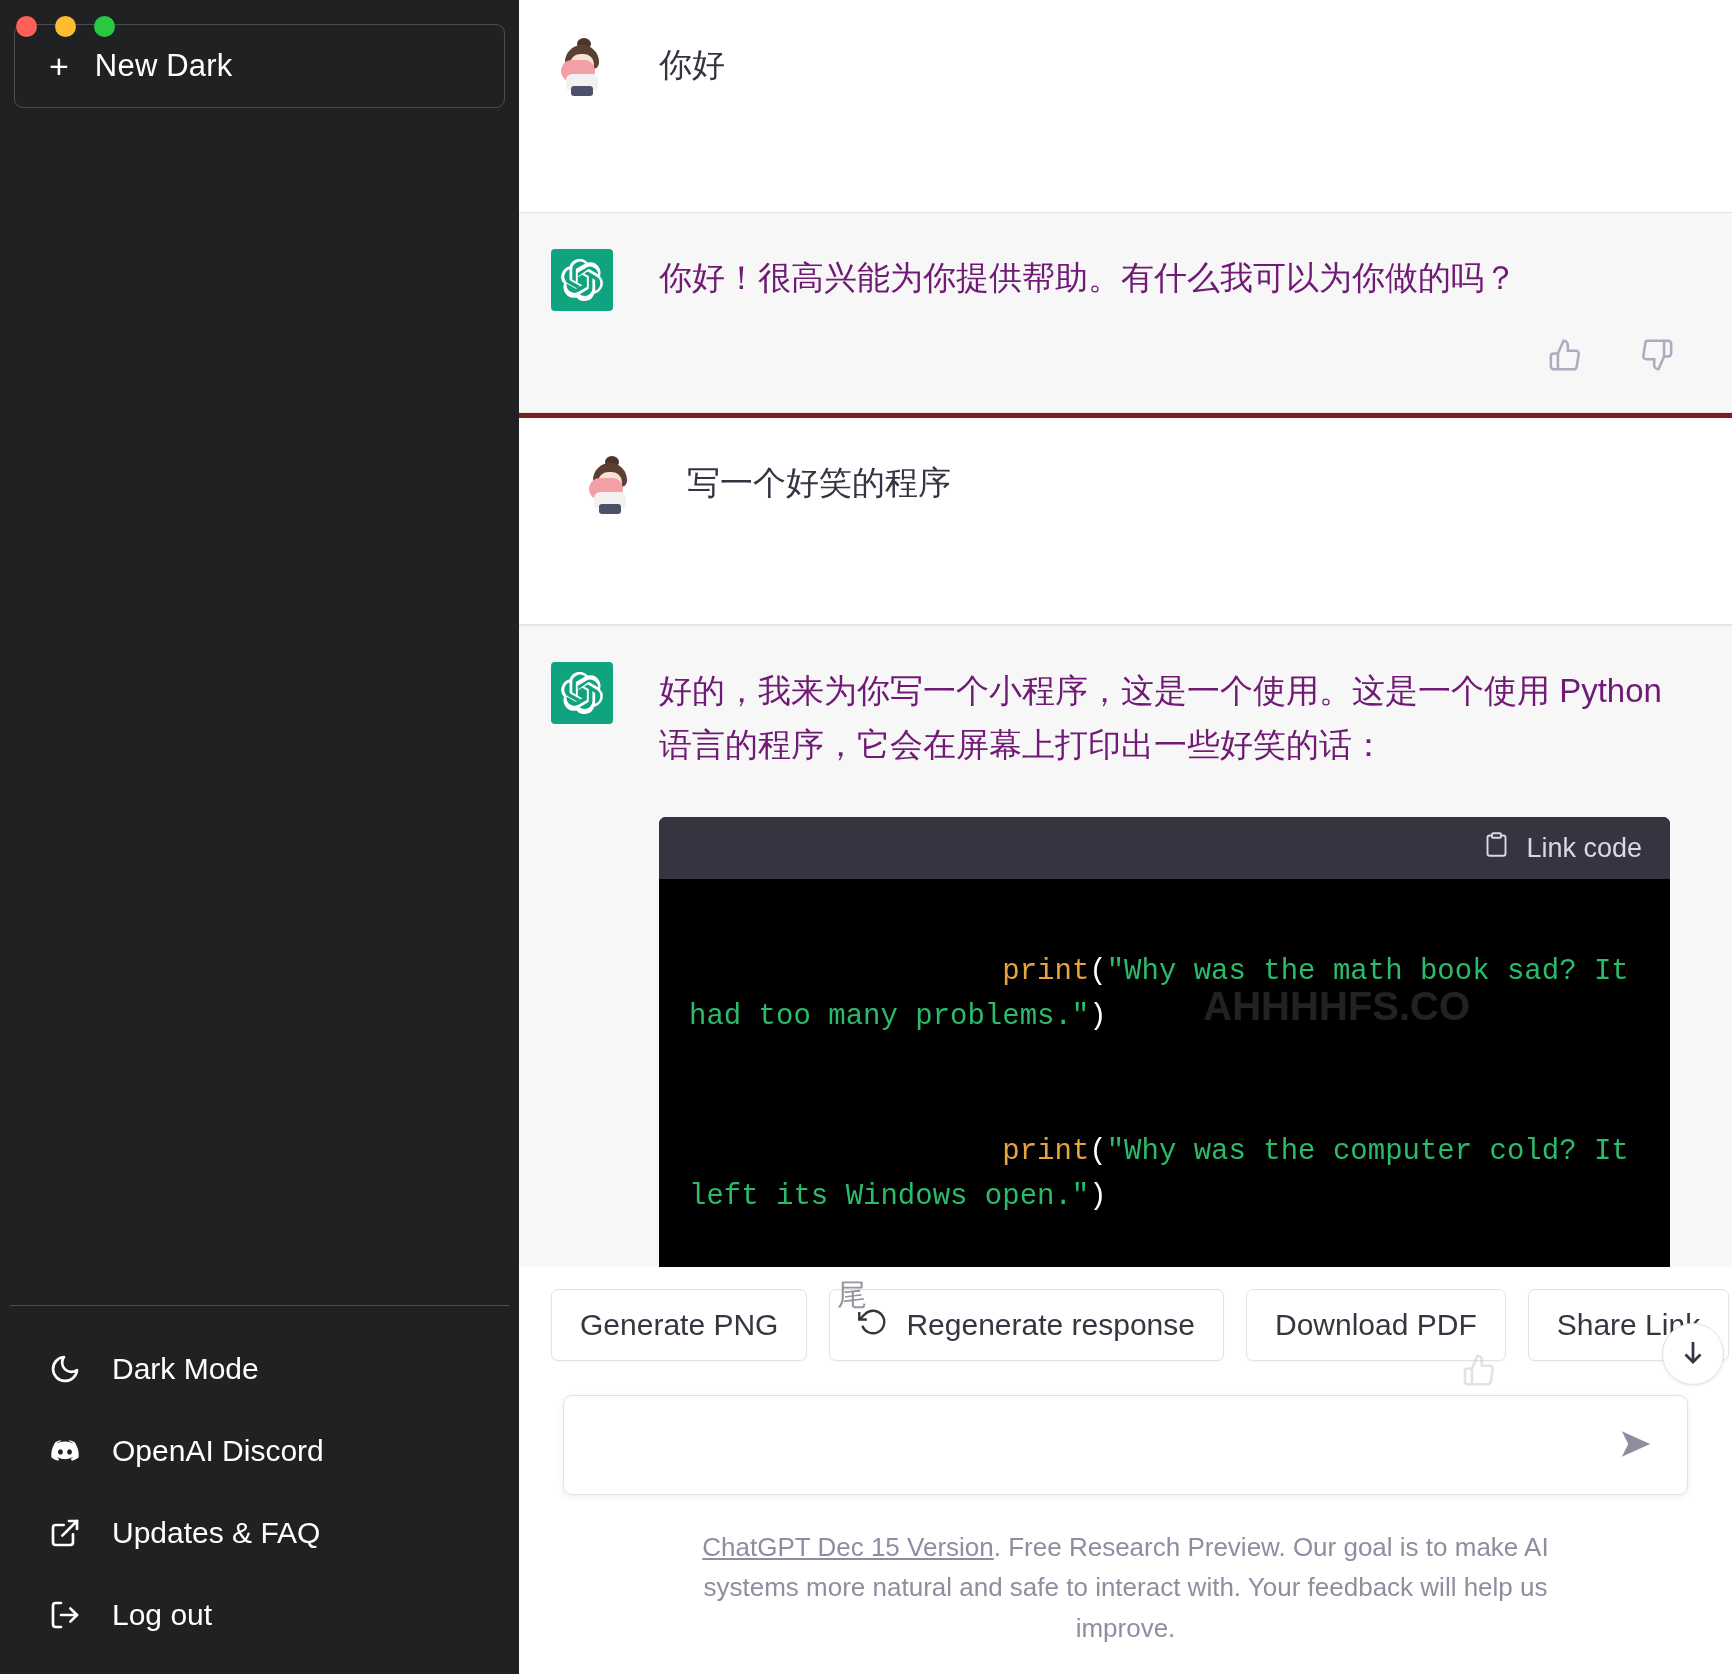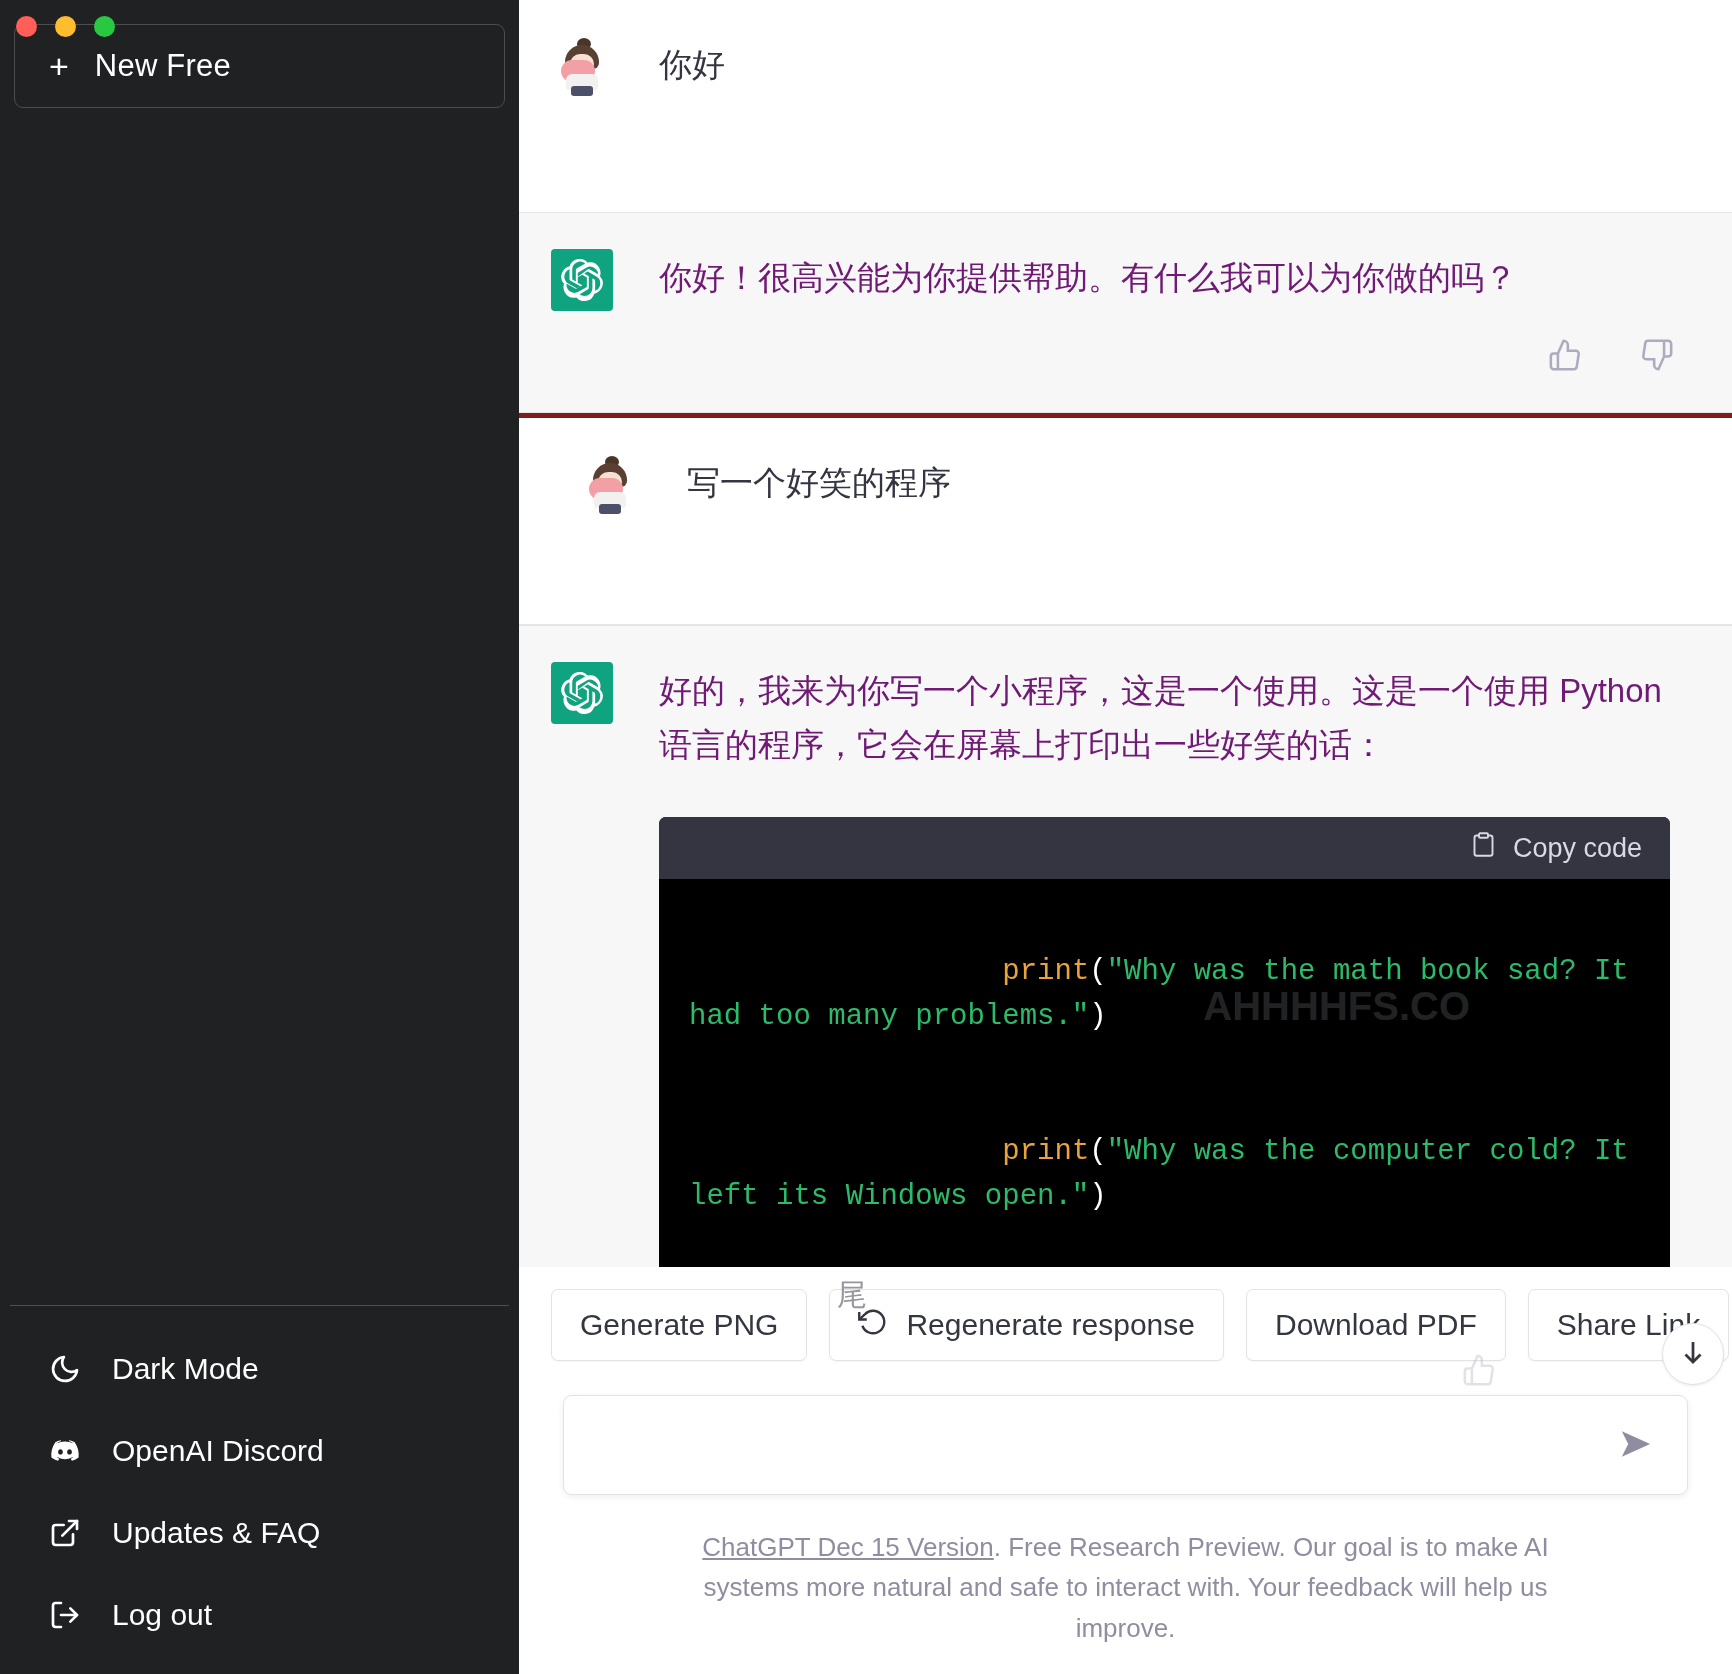--- a/index.html
+++ b/index.html
@@ -196,21 +196,21 @@
   <aside class="sidebar">
 
     <div class="traffic">
       <span class="light red"></span>
       <span class="light yellow"></span>
       <span class="light green"></span>
     </div>
 
     <div class="new-chat">
       <span class="plus">+</span>
-      <span class="label">New Free</span>
+      <span class="label">New Dark</span>
     </div>
 
     <div class="sidebar-spacer"></div>
 
     <div class="sidebar-bottom">
 
       <div class="side-item">
         <span class="side-icon">
           <svg viewBox="0 0 24 24" fill="none" stroke="#ffffff" stroke-width="2" stroke-linecap="round" stroke-linejoin="round">
               <path d="M21 12.79A9 9 0 1 1 11.21 3 7 7 0 0 0 21 12.79z"></path>
@@ -326,21 +326,21 @@
 
             <div class="codeblock">
               <div class="code-head">
                 <button class="copy-btn">
                   <span>
                     <svg viewBox="0 0 24 24">
                         <rect x="8" y="2" width="8" height="4" rx="1"></rect>
                         <path d="M16 4h2a2 2 0 0 1 2 2v14a2 2 0 0 1-2 2H6a2 2 0 0 1-2-2V6a2 2 0 0 1 2-2h2"></path>
                       </svg>
                   </span>
-                  <span>Copy code</span>
+                  <span>Link code</span>
                 </button>
               </div>
               <div class="code-body">
                 <div class="code-line">
                   <span class="tok-fn">print</span><span class="tok-pn">(</span><span class="tok-str">"Why was the math book sad? It had too many problems."</span><span class="tok-pn">)</span>
                 </div>
                 <div class="code-line">
                   <span class="tok-fn">print</span><span class="tok-pn">(</span><span class="tok-str">"Why was the computer cold? It left its Windows open."</span><span class="tok-pn">)</span>
                 </div>
                 <div class="code-line">

